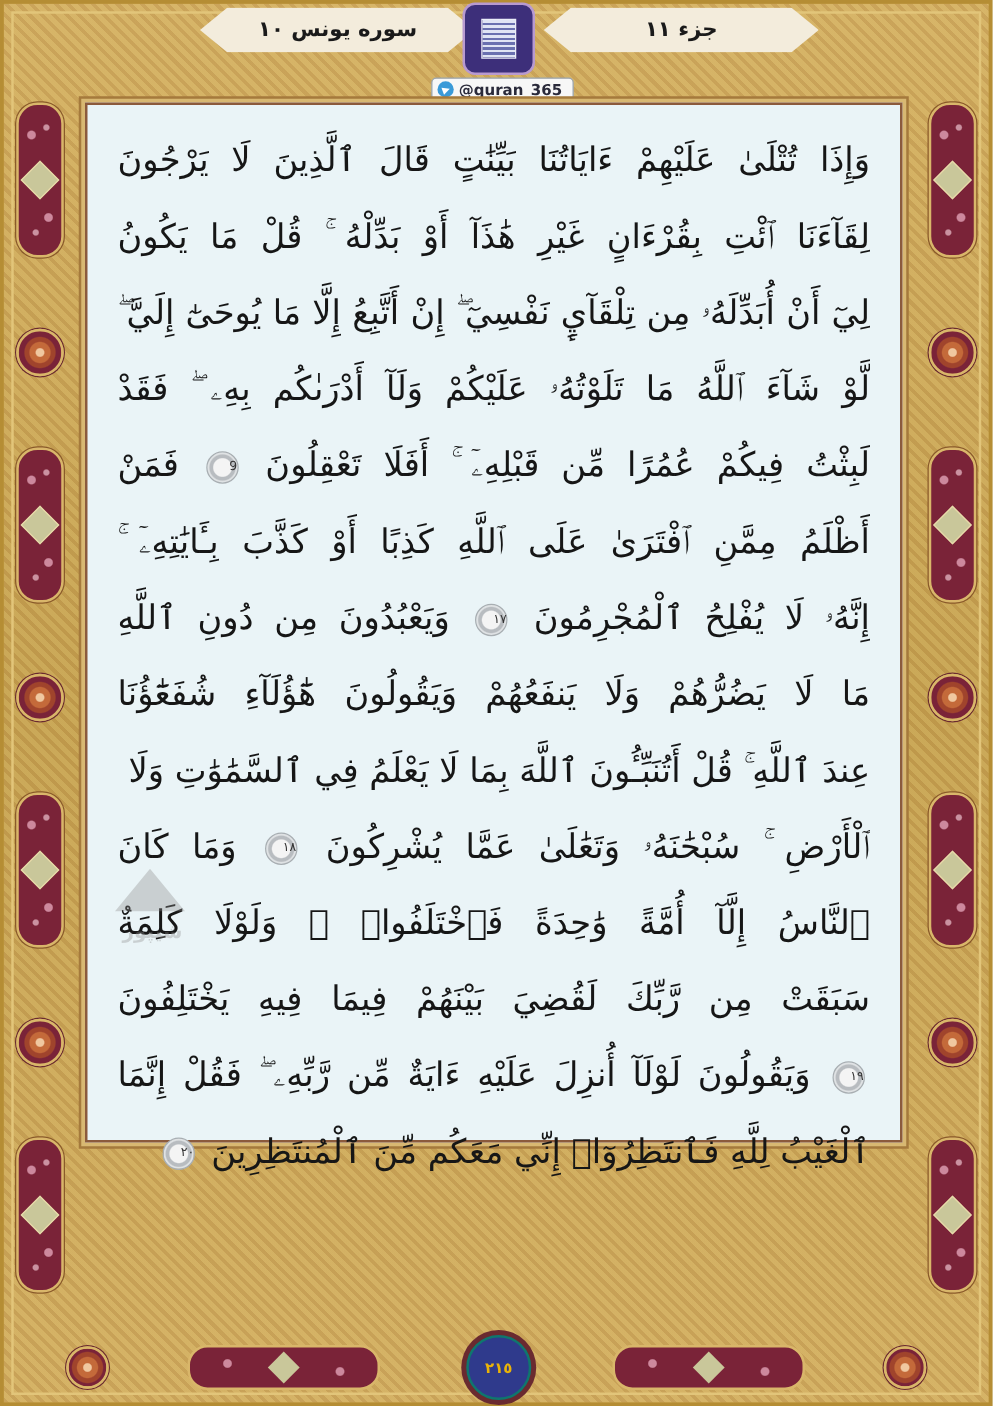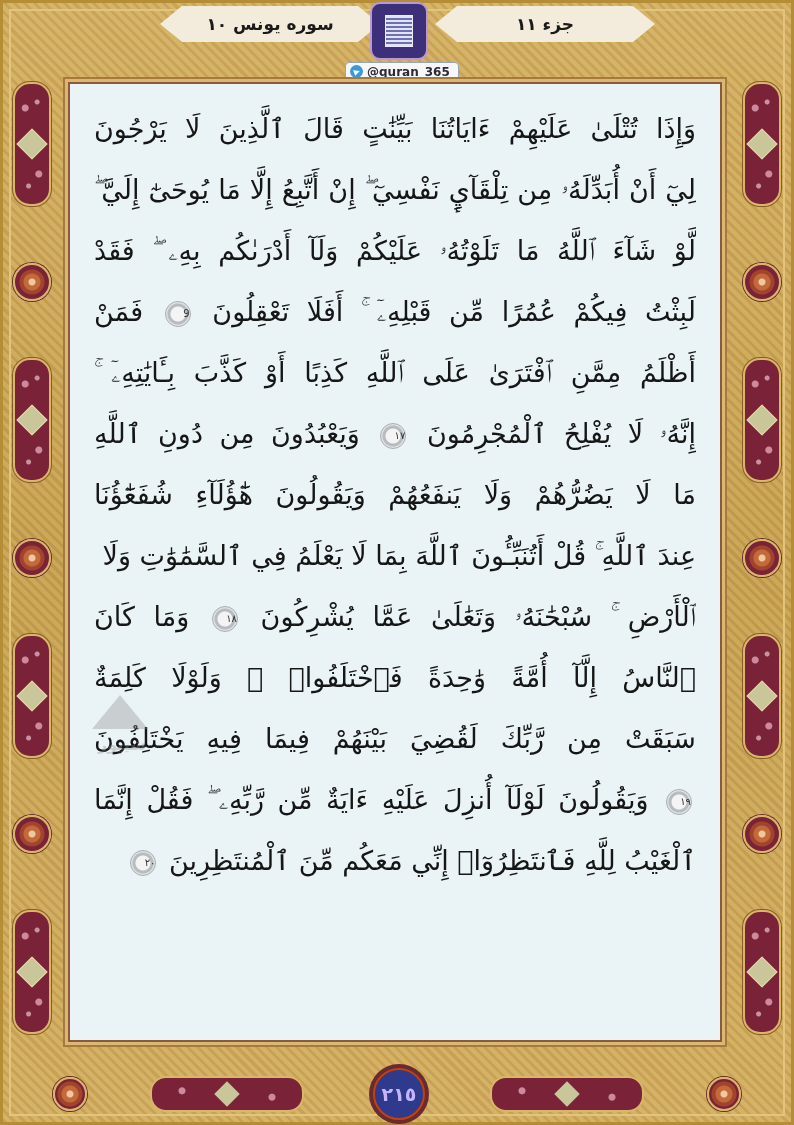--- a/index.html
+++ b/index.html
@@ -105,21 +105,21 @@
     display: inline-flex; align-items: center; justify-content: center;
   }
   .tg-icon::after {
     content: ""; width: 0; height: 0;
     border-left: 6px solid #fff; border-top: 3px solid transparent; border-bottom: 3px solid transparent;
     transform: rotate(-20deg);
   }
 
   
   .text-panel {
-    position: absolute; left: 68px; top: 82px; width: 654px; height: 960px;
+    position: absolute; left: 68px; top: 82px; width: 654px; height: 832px;
     background: #eaf4f7;
     border: 2px solid #8b5a3c;
     box-shadow: 0 0 0 3px #d8b872, 0 0 0 5px #a57a3c;
     box-sizing: border-box;
     padding: 14px 24px 0 24px;
     direction: rtl;
   }
   .verse-line {
     height: 61px; line-height: 61px;
     font-family: "DejaVu Sans", sans-serif;
@@ -142,23 +142,23 @@
   }
   .watermark .shape {
     width: 0; height: 0; border-left: 28px solid transparent; border-right: 28px solid transparent;
     border-bottom: 34px solid #8d8d8d;
   }
   .watermark .text {
     font-size: 16px; font-weight: bold; color: #8d8d8d; margin-top: 6px; text-align: center;
   }
   .page-number {
     position: absolute; left: 373px; top: 1068px; width: 48px; height: 48px; border-radius: 50%;
-    background: #2f3a8c; border: 2px solid #c2410c;
+    background: #2f3a8c; border: 2px solid #0f766e;
     box-shadow: 0 0 0 4px #6a2a30;
-    color: #c4b5fd; font-size: 19px; font-weight: bold;
+    color: #eab308; font-size: 12px; font-weight: bold;
     display: flex; align-items: center; justify-content: center;
   }
 </style>
 </head>
 <body>
 
 <div class="page-frame">
   <div class="inner-gold-line"></div>
 
   <div class="side-col left">
@@ -195,20 +195,21 @@
 </div>
 <div class="header-plaque juz">جزء ۱۱</div>
 
 <div class="channel-badge">
   <span class="tg-icon"></span>
   <span>@quran_365</span>
 </div>
 
 <div class="text-panel">
   <div class="verse-line"><span>وَإِذَا تُتْلَىٰ عَلَيْهِمْ ءَايَاتُنَا بَيِّنَٰتٍ قَالَ ٱلَّذِينَ لَا يَرْجُونَ</span></div>
+  <div class="verse-line"><span>لِقَآءَنَا ٱئْتِ بِقُرْءَانٍ غَيْرِ هَٰذَآ أَوْ بَدِّلْهُ ۚ قُلْ مَا يَكُونُ</span></div>
   <div class="verse-line"><span>لِيٓ أَنْ أُبَدِّلَهُۥ مِن تِلْقَآيِٕ نَفْسِيٓ ۖ إِنْ أَتَّبِعُ إِلَّا مَا يُوحَىٰٓ إِلَيَّ ۖ</span></div>
   <div class="verse-line"><span>لَّوْ شَآءَ ٱللَّهُ مَا تَلَوْتُهُۥ عَلَيْكُمْ وَلَآ أَدْرَىٰكُم بِهِۦ ۖ فَقَدْ</span></div>
   <div class="verse-line"><span>لَبِثْتُ فِيكُمْ عُمُرًا مِّن قَبْلِهِۦٓ ۚ أَفَلَا تَعْقِلُونَ</span> <span class="ayah-mark">9</span> <span>فَمَنْ</span></div>
   <div class="verse-line"><span>أَظْلَمُ مِمَّنِ ٱفْتَرَىٰ عَلَى ٱللَّهِ كَذِبًا أَوْ كَذَّبَ بِـَٔايَٰتِهِۦٓ ۚ</span></div>
   <div class="verse-line"><span>إِنَّهُۥ لَا يُفْلِحُ ٱلْمُجْرِمُونَ</span> <span class="ayah-mark">١٧</span> <span>وَيَعْبُدُونَ مِن دُونِ ٱللَّهِ</span></div>
   <div class="verse-line"><span>مَا لَا يَضُرُّهُمْ وَلَا يَنفَعُهُمْ وَيَقُولُونَ هَٰٓؤُلَآءِ شُفَعَٰٓؤُنَا</span></div>
   <div class="verse-line"><span>عِندَ ٱللَّهِ ۚ قُلْ أَتُنَبِّـُٔونَ ٱللَّهَ بِمَا لَا يَعْلَمُ فِي ٱلسَّمَٰوَٰتِ وَلَا فِي</span></div>
   <div class="verse-line"><span>ٱلْأَرْضِ ۚ سُبْحَٰنَهُۥ وَتَعَٰلَىٰ عَمَّا يُشْرِكُونَ</span> <span class="ayah-mark">١٨</span> <span>وَمَا كَانَ</span></div>
   <div class="verse-line"><span>ٱلنَّاسُ إِلَّآ أُمَّةً وَٰحِدَةً فَٱخْتَلَفُوا۟ ۚ وَلَوْلَا كَلِمَةٌ</span></div>
   <div class="verse-line"><span>سَبَقَتْ مِن رَّبِّكَ لَقُضِيَ بَيْنَهُمْ فِيمَا فِيهِ يَخْتَلِفُونَ</span></div>

